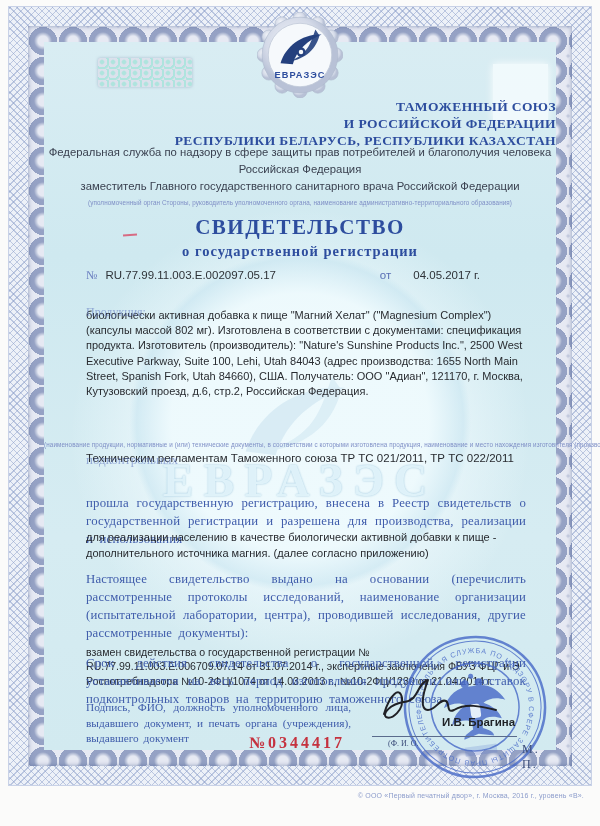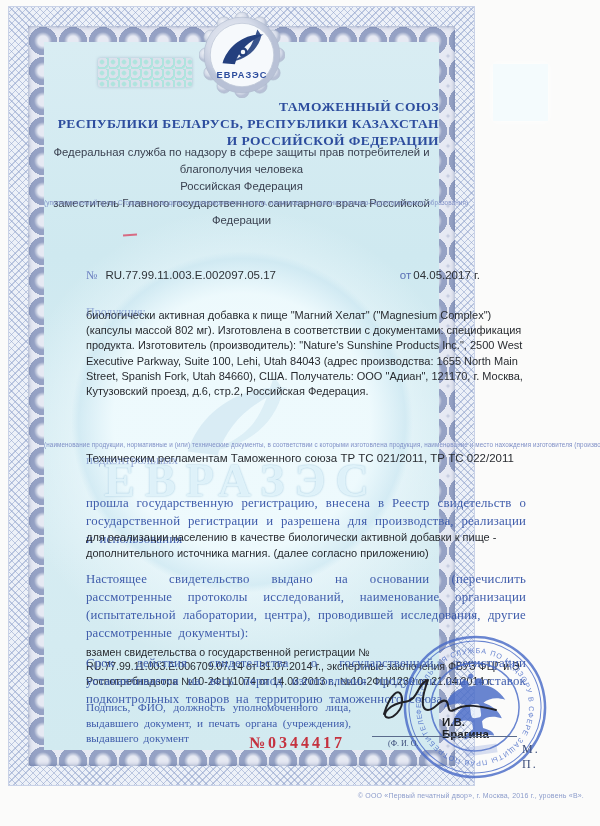--- a/index.html
+++ b/index.html
@@ -1,20 +1,20 @@
 <!DOCTYPE html>
 <html><head>
 <meta charset="utf-8">
 <style>
   html,body{margin:0;padding:0;}
   body{
     width:600px;height:826px;position:relative;overflow:hidden;
     background:#fbfbfa;font-family:"Liberation Sans",sans-serif;
   }
-  .cert{position:absolute;left:8px;top:6px;width:467px;height:780px;}
+  .cert{position:absolute;left:8px;top:6px;width:584px;height:780px;}
   .lattice{
     position:absolute;inset:0;background-color:#edf1f8;
     background-image:
       repeating-linear-gradient(45deg, rgba(137,156,200,.5) 0 1px, transparent 1px 5px),
       repeating-linear-gradient(-45deg, rgba(137,156,200,.5) 0 1px, transparent 1px 5px);
     border:1px solid #c9d2e7;
   }
   .ribbon{
     position:absolute;inset:20px;background-color:#b7c1dc;
     background-image:repeating-radial-gradient(circle at 50% 50%, rgba(255,255,255,.65) 0 5px, rgba(116,131,172,.5) 9px 14px);
@@ -48,21 +48,21 @@
   .cap{color:#7f8fc6;font-size:6.3px;letter-spacing:.1px;white-space:nowrap;}
   .cap-org{position:absolute;left:0;top:157px;width:100%;text-align:center;}
   
   .ttl{position:absolute;left:0;top:173px;width:100%;text-align:center;color:#2d4d9e;font-family:"Liberation Serif",serif;font-weight:bold;}
   .ttl .main{font-size:21px;letter-spacing:1.5px;}
   .ttl .sub{font-size:14.5px;letter-spacing:1px;margin-top:3px;}
   
   .numrow{position:absolute;left:42px;top:226px;width:422px;display:flex;align-items:baseline;font-size:11.5px;color:#2e3237;}
   .numrow .no{font-family:"Liberation Serif",serif;color:#6b7fc0;font-size:12px;margin-right:8px;}
   .numrow .sp{flex:1;}
-  .numrow .ot{color:#5a6fb5;margin-right:2px;}
+  .numrow .ot{color:#5a6fb5;margin-right:22px;}
   
   .typed{font-size:11px;color:#282b30;line-height:1.38;}
   .faded{font-family:"Liberation Serif",serif;color:rgba(88,112,188,.55);}
   .block{position:absolute;left:42px;width:440px;}
   .prod{top:244px;margin-top:22px;}
   .prod .faded{position:absolute;top:-3px;left:0;font-size:12px;}
   .cap-prod{position:absolute;left:0;top:399px;width:100%;text-align:center;}
   .compl{top:409px;}
   .compl .faded{position:absolute;top:1px;left:0;font-size:13px;}
   .compl .typed{font-size:11.5px;}
@@ -143,30 +143,34 @@
       </svg>
       <div class="wmtext">ЕВРАЗЭС</div>
     </div>
 
     <div class="holo"></div>
     <div class="wm-square"></div>
     <div class="stray-red"></div>
 
     <div class="hdr">
       <div>ТАМОЖЕННЫЙ СОЮЗ</div>
+      <div>И РОССИЙСКОЙ ФЕДЕРАЦИИ</div>
       <div>РЕСПУБЛИКИ БЕЛАРУСЬ, РЕСПУБЛИКИ КАЗАХСТАН</div>
-      <div>И РОССИЙСКОЙ ФЕДЕРАЦИИ</div>
     </div>
     <div class="agency">
       <div>Федеральная служба по надзору в сфере защиты прав потребителей и благополучия человека</div>
       <div>Российская Федерация</div>
       <div>заместитель Главного государственного санитарного врача Российской Федерации</div>
     </div>
     <div class="cap cap-org">(уполномоченный орган Стороны, руководитель уполномоченного органа, наименование административно-территориального образования)</div>
 
+    <div class="ttl">
+      <div class="main">СВИДЕТЕЛЬСТВО</div>
+      <div class="sub">о государственной регистрации</div>
+    </div>
 
     <div class="numrow">
       <span class="no">№</span>
       <span>RU.77.99.11.003.Е.002097.05.17</span>
       <span class="sp"></span>
       <span class="ot">от</span>
       <span>04.05.2017 г.</span>
       <span style="width:28px"></span>
     </div>
 

